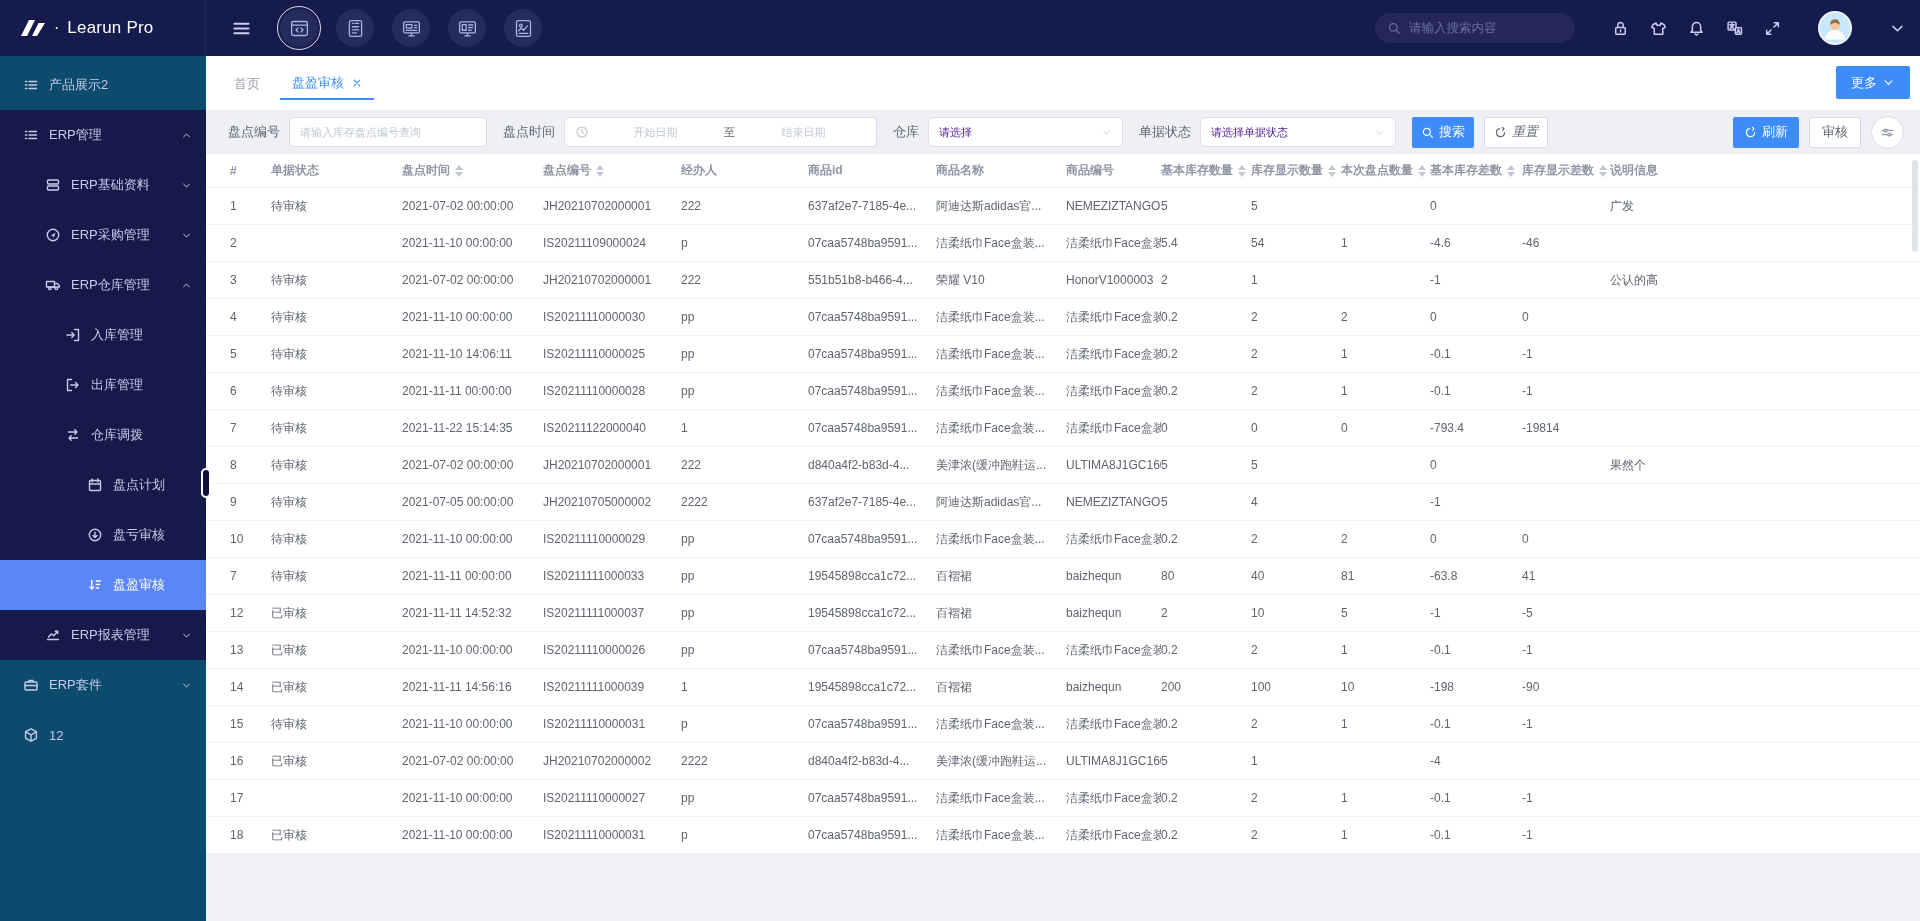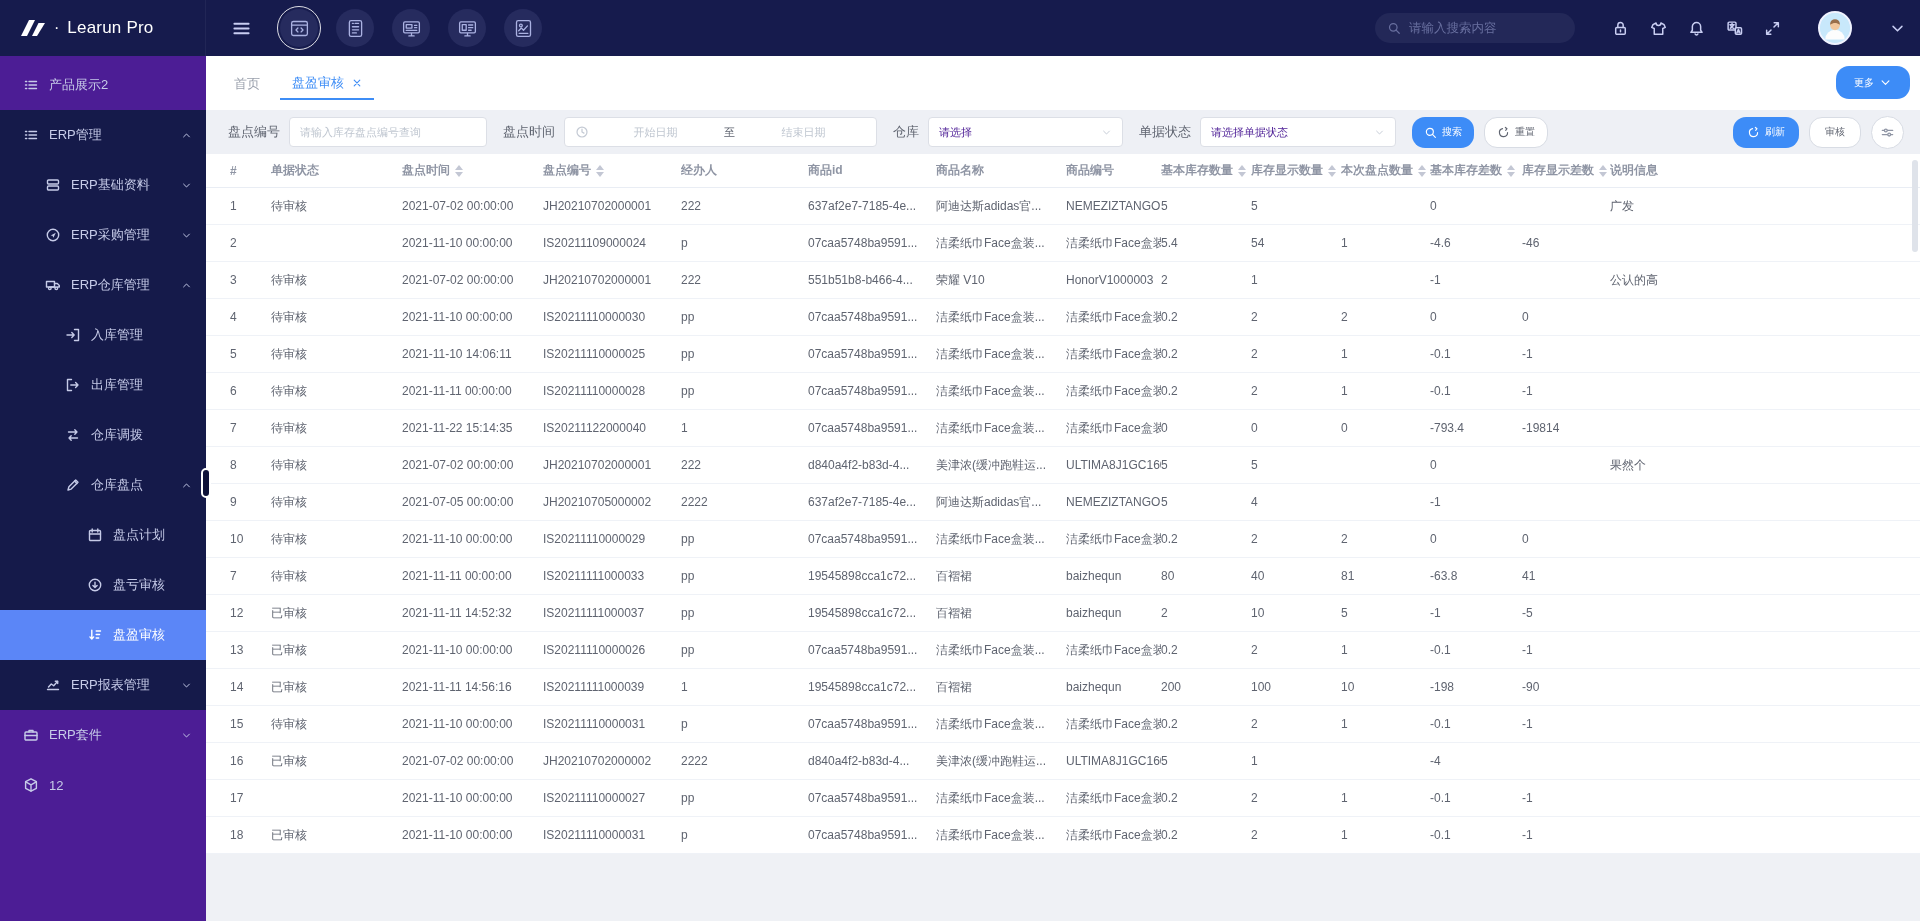--- a/index.html
+++ b/index.html
@@ -24,41 +24,41 @@
   .tb-right{margin-left:auto;display:flex;align-items:center;gap:37px;padding-right:14px;}
   .searchpill{width:200px;height:30px;border-radius:15px;background:#232858;display:flex;align-items:center;padding:0 12px;gap:8px;color:#686f9f;font-size:12.5px;cursor:text;}
   .searchpill .icn svg{width:14px;height:14px;}
   .tb-right .tool{color:#c9cef2;cursor:pointer;}
   .tb-right .tool svg{width:17px;height:17px;}
   .avatar{width:34px;height:34px;border-radius:50%;border:2px solid #f0f3ff;overflow:hidden;display:flex;cursor:pointer;background:#c8e8fb;}
   .avatar svg{width:100%;height:100%;}
   .chev svg{width:13px;height:13px;}
 
   
-  .sidebar{position:absolute;top:56px;left:0;width:206px;height:865px;background:#4c1d95;color:#c6cbe8;font-size:13px;overflow:hidden;padding-top:4px;}
+  .sidebar{position:absolute;top:56px;left:0;width:206px;height:865px;background:#0c4a6e;color:#c6cbe8;font-size:13px;overflow:hidden;padding-top:4px;}
   .mi{height:50px;display:flex;align-items:center;position:relative;cursor:pointer;white-space:nowrap;}
   .mi .icn{width:17px;margin-right:10px;flex-shrink:0;}
   .mi.l1{padding-left:22px;}
   .mi.l2{padding-left:44px;}
   .mi.l3{padding-left:64px;}
   .mi.l4{padding-left:86px;}
   .mi .arrow{position:absolute;right:14px;display:flex;}
   .mi .arrow svg{width:11px;height:11px;}
   .mi .arrow.up svg{transform:rotate(180deg);}
   .mi.shaded{background:#151a4a;}
   .mi.active{background:#5b86f7;color:#fff;}
   .handle{position:absolute;left:201px;top:468px;width:10px;height:30px;background:#0d1138;border:2px solid #fff;border-radius:5px;z-index:20;cursor:pointer;}
 
   
   .tabbar{position:absolute;left:206px;top:56px;width:1714px;height:54px;background:#fff;}
   .tab{position:absolute;top:11px;height:33px;display:flex;align-items:center;font-size:13px;cursor:pointer;gap:8px;}
   .tab.home{left:28px;color:#9ba1ad;}
   .tab.active{left:74px;padding:0 12px;color:#3e8df6;border-bottom:2px solid #3e8df6;}
   .tab .close svg{width:10px;height:10px;}
-  .btn{display:flex;align-items:center;justify-content:center;gap:5px;font-size:10px;border-radius:13px;cursor:pointer;white-space:nowrap;}
+  .btn{display:flex;align-items:center;justify-content:center;gap:5px;font-size:13px;border-radius:2px;cursor:pointer;white-space:nowrap;}
   .btn.blue{background:#3d8cf7;color:#fff;}
   .btn.white{background:#fff;color:#5f6470;border:1px solid #d8dce4;}
   .btn svg{width:13px;height:13px;}
   .more-btn{position:absolute;right:10px;top:10px;width:74px;height:33px;}
 
   
   .filterbar{position:absolute;left:206px;top:110px;width:1714px;height:44px;background:#eef0f5;display:flex;align-items:center;padding-left:22px;font-size:13px;color:#5f6470;}
   .flabel{margin-right:9px;white-space:nowrap;}
   .fin{height:30px;background:#fff;border:1px solid #dcdfe6;border-radius:4px;font-size:11px;}
   input.fin{width:198px;padding:0 10px;color:#5f6470;outline:none;margin-right:16px;}
@@ -67,21 +67,21 @@
   .daterange .icn{color:#c4cad4;margin-right:4px;}
   .daterange .icn svg{width:14px;height:14px;}
   .daterange .dseg{flex:1;text-align:center;}
   .daterange .to{color:#5f6470;flex:0 0 auto;padding:0 6px;}
   .fselect{display:flex;align-items:center;justify-content:space-between;padding:0 10px;color:#4c1d95;margin-right:16px;cursor:pointer;}
   .fselect.w1{width:195px;}
   .fselect.w2{width:196px;}
   .fselect .icn{color:#c4cad4;}
   .fselect .icn svg{width:11px;height:11px;}
   .search-btn{width:62px;height:31px;margin-right:10px;}
-  .reset-btn{width:64px;height:31px;}
+  .reset-btn{width:64px;height:31px;font-style:italic;}
   .fright{margin-left:auto;display:flex;align-items:center;gap:10px;padding-right:16px;}
   .refresh-btn{width:66px;height:31px;font-family:Liberation Mono, monospace;}
   .audit-btn{width:52px;height:31px;}
   .circle-btn{width:33px;height:33px;border-radius:50%;border:1px solid #d8dce4;background:#fff;color:#8f95a4;display:flex;align-items:center;justify-content:center;cursor:pointer;}
   .circle-btn svg{width:15px;height:15px;}
 
   
   .table{position:absolute;left:206px;top:154px;width:1714px;background:#fff;}
   .thead{display:flex;height:34px;align-items:center;padding-left:24px;color:#8f95a4;font-weight:700;font-size:12px;border-bottom:1px solid #e9edf4;}
   .cell{padding-right:6px;overflow:hidden;white-space:nowrap;flex-shrink:0;display:flex;align-items:center;}
@@ -307,34 +307,20 @@
     </div>
     <div class="mi l3 shaded">
       <span class="icn">
         <svg viewBox="0 0 16 16" fill="none" stroke="currentColor" stroke-width="1.4" stroke-linecap="round" stroke-linejoin="round">
           <path d="M3.5 5h8.5M9.8 2.8L12 5 9.8 7.2"></path>
           <path d="M12.5 11H4M6.2 8.8L4 11l2.2 2.2"></path>
         </svg>
       </span>
       <span>仓库调拨</span>
     </div>
-    <div class="mi l3 shaded">
-      <span class="icn">
-        <svg viewBox="0 0 16 16" fill="none" stroke="currentColor" stroke-width="1.4" stroke-linecap="round" stroke-linejoin="round">
-          <path d="M3 13l.9-3.2 6.8-6.8 2.3 2.3-6.8 6.8L3 13z"></path>
-          <path d="M9.6 4.1l2.3 2.3"></path>
-        </svg>
-      </span>
-      <span>仓库盘点</span>
-      <span class="arrow up">
-        <svg viewBox="0 0 16 16" fill="none" stroke="currentColor" stroke-width="1.4" stroke-linecap="round" stroke-linejoin="round">
-          <path d="M3.8 6l4.2 4.2L12.2 6"></path>
-        </svg>
-      </span>
-    </div>
     <div class="mi l4 shaded">
       <span class="icn">
         <svg viewBox="0 0 16 16" fill="none" stroke="currentColor" stroke-width="1.4" stroke-linecap="round" stroke-linejoin="round">
           <rect x="2.5" y="3.5" width="11" height="10" rx="1"></rect>
           <path d="M5.2 2v3M10.8 2v3M2.5 7h11"></path>
         </svg>
       </span>
       <span>盘点计划</span>
     </div>
     <div class="mi l4 shaded">

